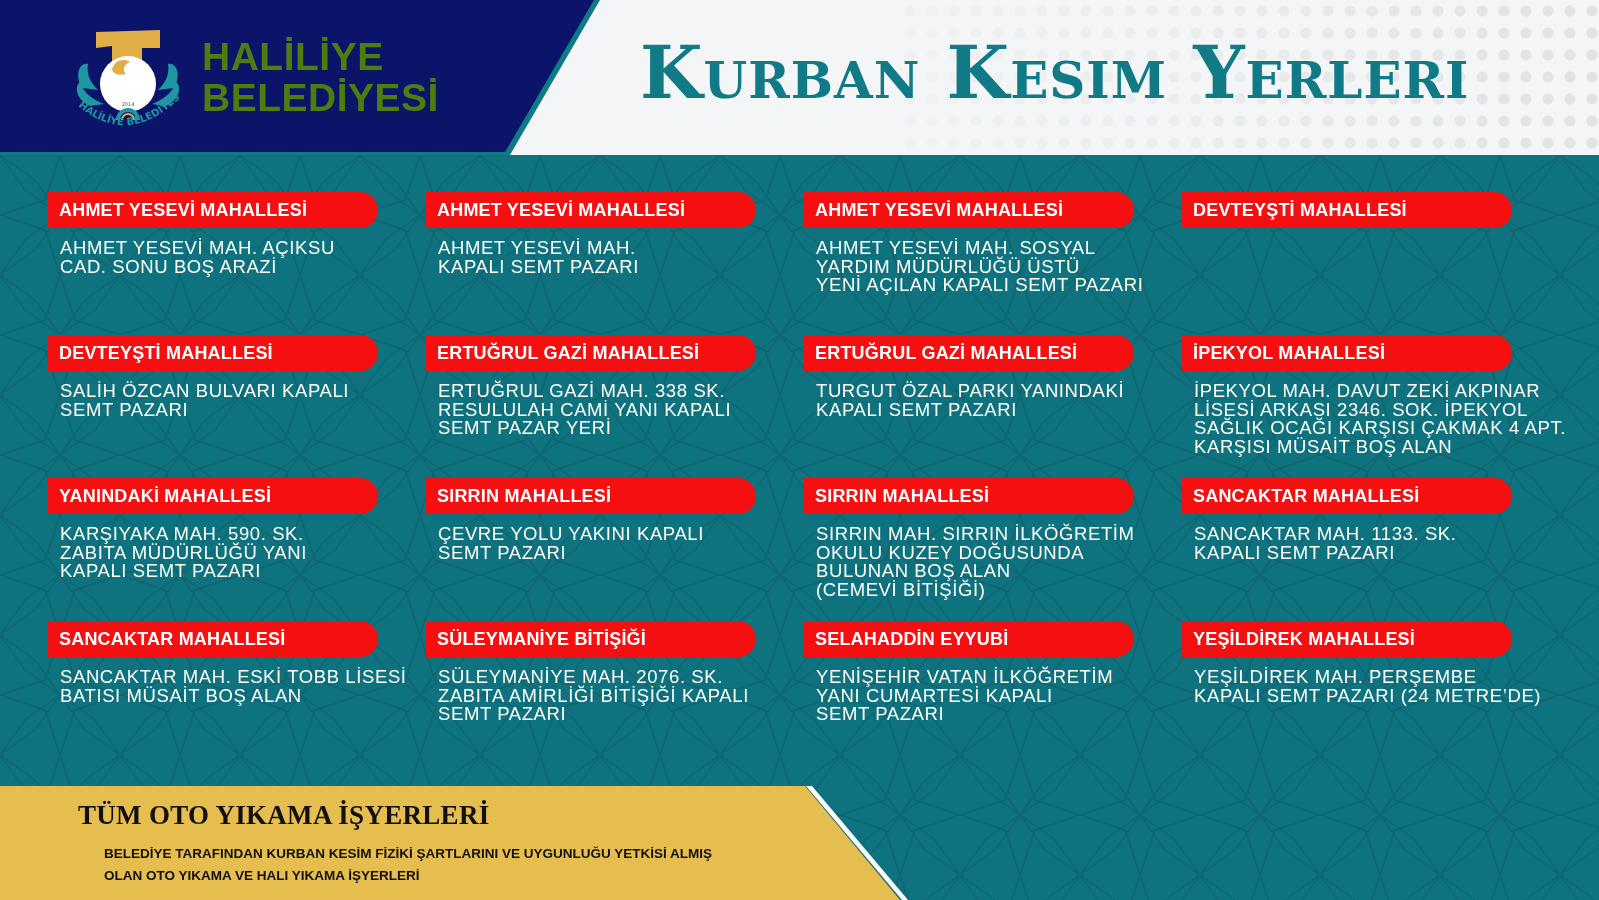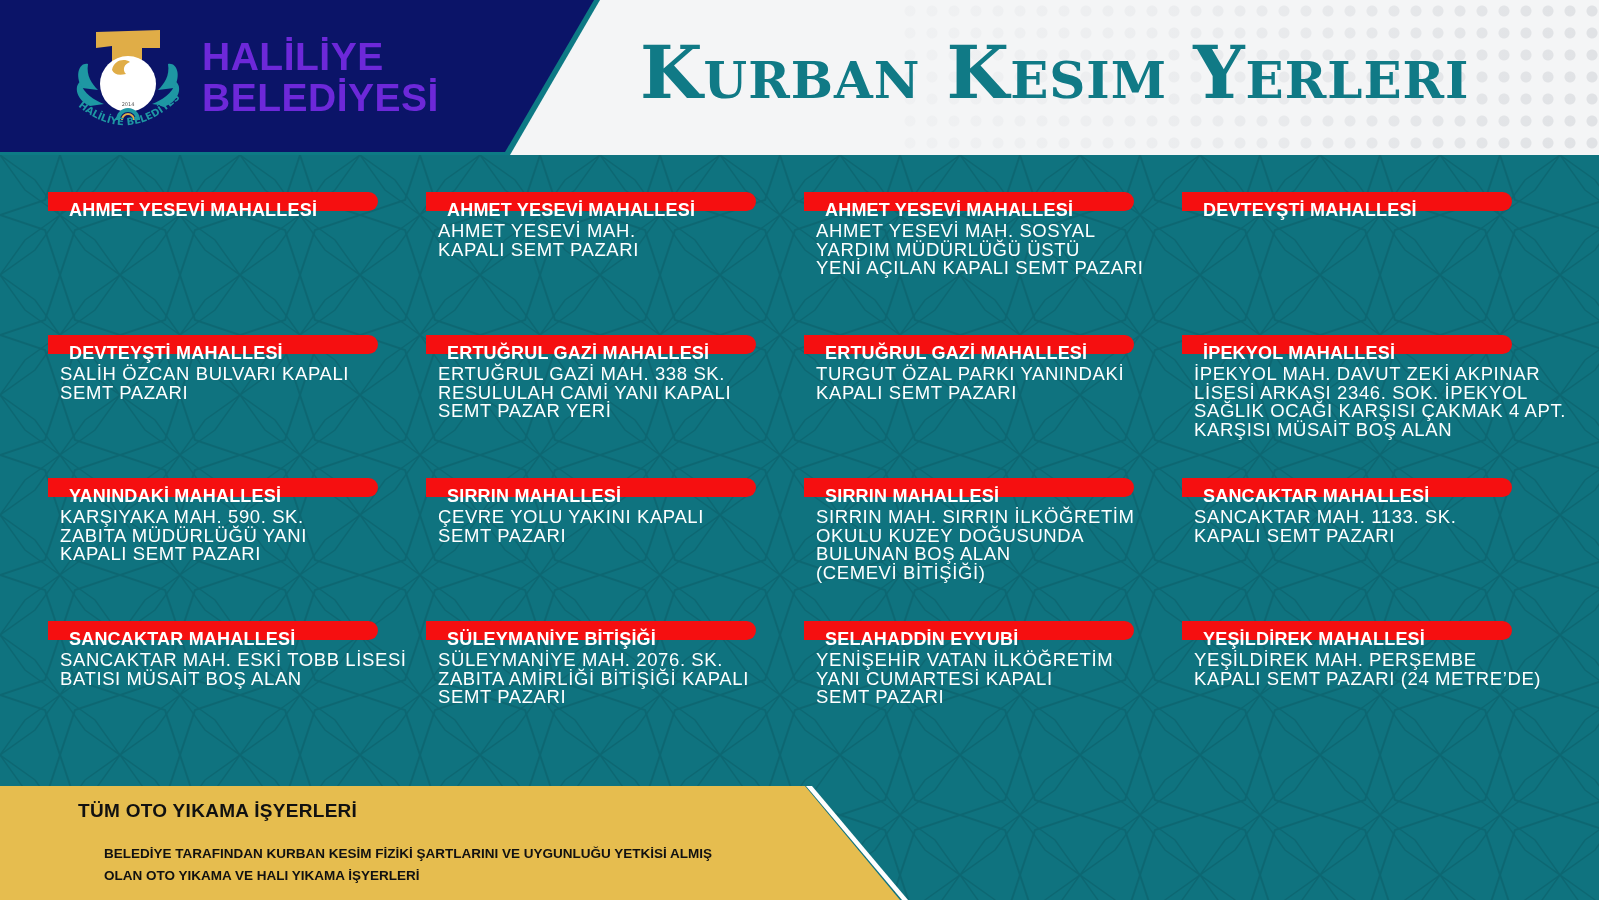--- a/index.html
+++ b/index.html
@@ -32,21 +32,21 @@
   .brand-panel-inner {
     position: absolute; left: 0; top: 0; width: 594px; height: 152px;
     background: #0b1468;
     clip-path: polygon(0 0, 594px 0, 505px 152px, 0 152px);
   }
   .logo {
     position: absolute; left: 68px; top: 26px; width: 120px; height: 112px;
   }
   .brand-name {
     position: absolute; left: 202px; top: 36px;
-    color: #6d28d9; font-family: "Liberation Sans", sans-serif;
+    color: #4d7c0f; font-family: "Liberation Sans", sans-serif;
     font-weight: 700; font-size: 39px; line-height: 41px; letter-spacing: 0.5px;
   }
   .page-title {
     position: absolute; left: 640px; top: 38px;
     color: #107a86; font-family: "DejaVu Serif", serif;
     font-size: 72px; letter-spacing: 1px; font-variant: small-caps;
     font-weight: 700; line-height: 70px;
   }
   .teal-band {
     position: absolute; left: 0; top: 155px; width: 1599px; height: 745px;
@@ -54,48 +54,48 @@
   }
   .pattern {
     position: absolute; left: 0; top: 155px; width: 1599px; height: 745px;
     opacity: 0.18;
   }
   .grid {
     position: absolute; left: 48px; top: 192px; width: 1551px;
   }
   .card { position: absolute; width: 380px; }
   .card-label {
-    height: 19px; width: 330px;
+    height: 36px; width: 330px;
     background: #f50f10;
     border-radius: 0 18px 18px 0;
     color: #ffffff; font-family: "Liberation Sans", sans-serif;
     font-weight: 700; font-size: 18px; line-height: 36px;
-    padding-left: 21px; letter-spacing: 0.2px;
+    padding-left: 11px; letter-spacing: 0.2px;
     white-space: nowrap;
   }
   .card-text {
     margin-top: 11px; padding-left: 12px;
     color: #ffffff; font-family: "Liberation Sans", sans-serif;
     font-weight: 400; font-size: 18.5px; line-height: 18.5px; letter-spacing: 0.6px;
     white-space: pre-line;
   }
   .footer-panel {
     position: absolute; left: 0; top: 786px; width: 900px; height: 114px;
     background: #e6bd4f;
     clip-path: polygon(0 0, 805px 0, 900px 114px, 0 114px);
   }
   .footer-stripe {
     position: absolute; left: 800px; top: 786px; width: 110px; height: 114px;
     background: #ffffff;
     clip-path: polygon(6px 0, 12px 0, 108px 114px, 102px 114px);
   }
   .footer-title {
     position: absolute; left: 78px; top: 800px;
-    color: #111111; font-family: Liberation Sans, sans-serif;
-    font-weight: 700; font-size: 19px; letter-spacing: 0.3px;
+    color: #111111; font-family: Liberation Serif, serif;
+    font-weight: 700; font-size: 27px; letter-spacing: 0.3px;
   }
   .footer-sub {
     position: absolute; left: 78px; top: 843px; width: 760px;
     color: #111111; font-family: "Liberation Sans", sans-serif;
     font-weight: 700; font-size: 13.5px; line-height: 22px;
     white-space: pre-line;
     margin-left: 26px;
   }
 </style>
 </head>
@@ -141,20 +141,22 @@
       <path d="M60 0 L75 45 L120 60 L75 75 L60 120 L45 75 L0 60 L45 45 Z" fill="none" stroke="#06343a" stroke-width="2"></path>
       <path d="M0 0 L35 25 L60 60 L25 35 Z M120 0 L85 25 L60 60 L95 35 Z M0 120 L35 95 L60 60 L25 85 Z M120 120 L85 95 L60 60 L95 85 Z" fill="none" stroke="#06343a" stroke-width="1.5"></path>
     </pattern>
   </defs>
   <rect width="1599" height="745" fill="url(#star)"></rect>
 </svg>
 
 <div class="grid">
   <div class="card" style="left:0;top:0">
     <div class="card-label">AHMET YESEVİ MAHALLESİ</div>
+    <div class="card-text">AHMET YESEVİ MAH. AÇIKSU
+CAD. SONU BOŞ ARAZİ</div>
   </div>
   <div class="card" style="left:378px;top:0">
     <div class="card-label">AHMET YESEVİ MAHALLESİ</div>
     <div class="card-text">AHMET YESEVİ MAH.
 KAPALI SEMT PAZARI</div>
   </div>
   <div class="card" style="left:756px;top:0">
     <div class="card-label">AHMET YESEVİ MAHALLESİ</div>
     <div class="card-text">AHMET YESEVİ MAH. SOSYAL
 YARDIM MÜDÜRLÜĞÜ ÜSTÜ

